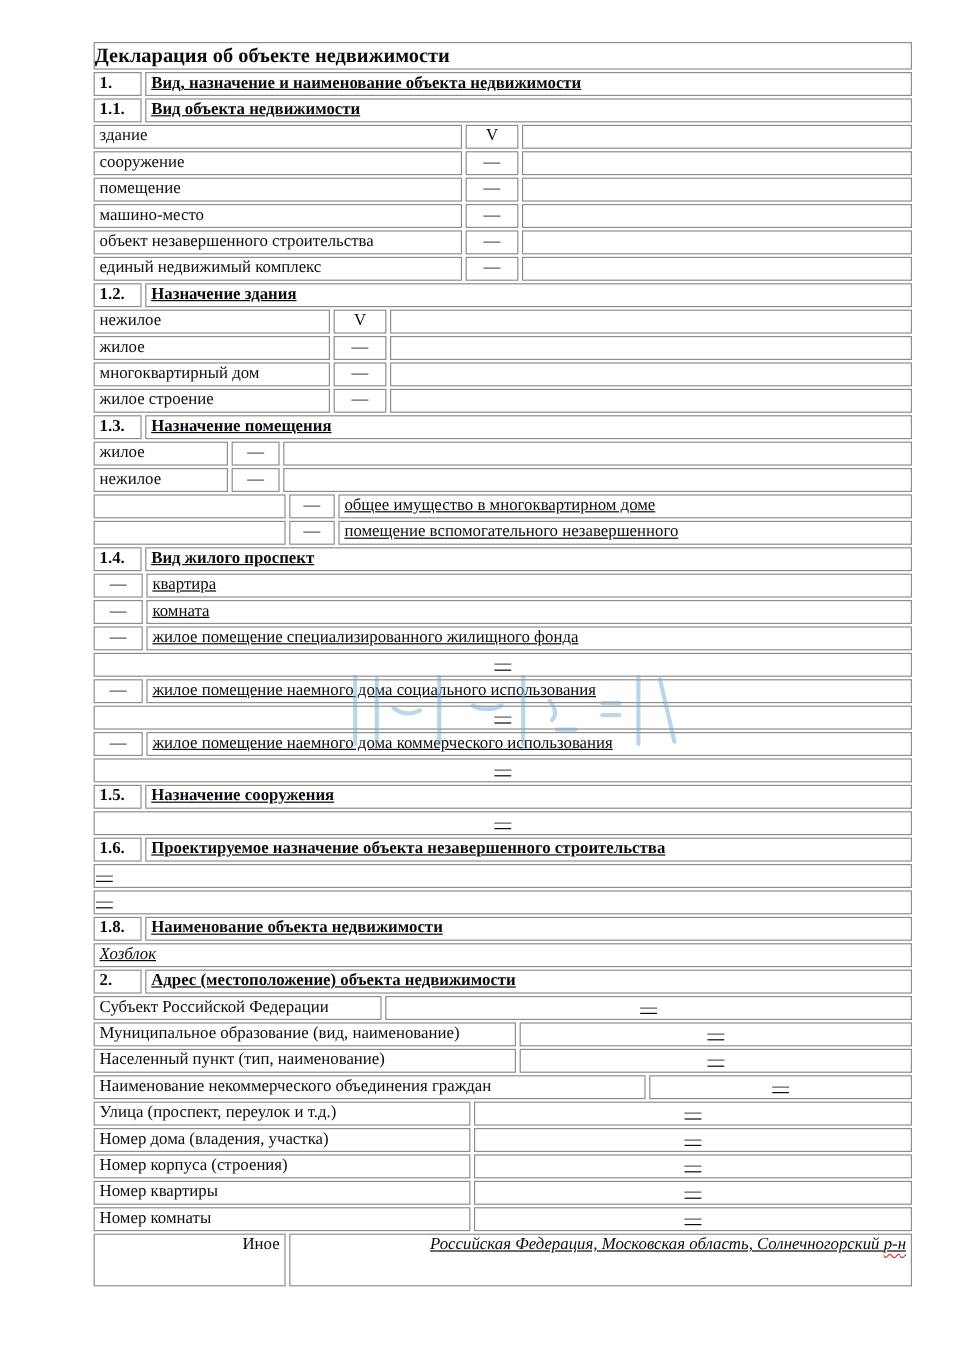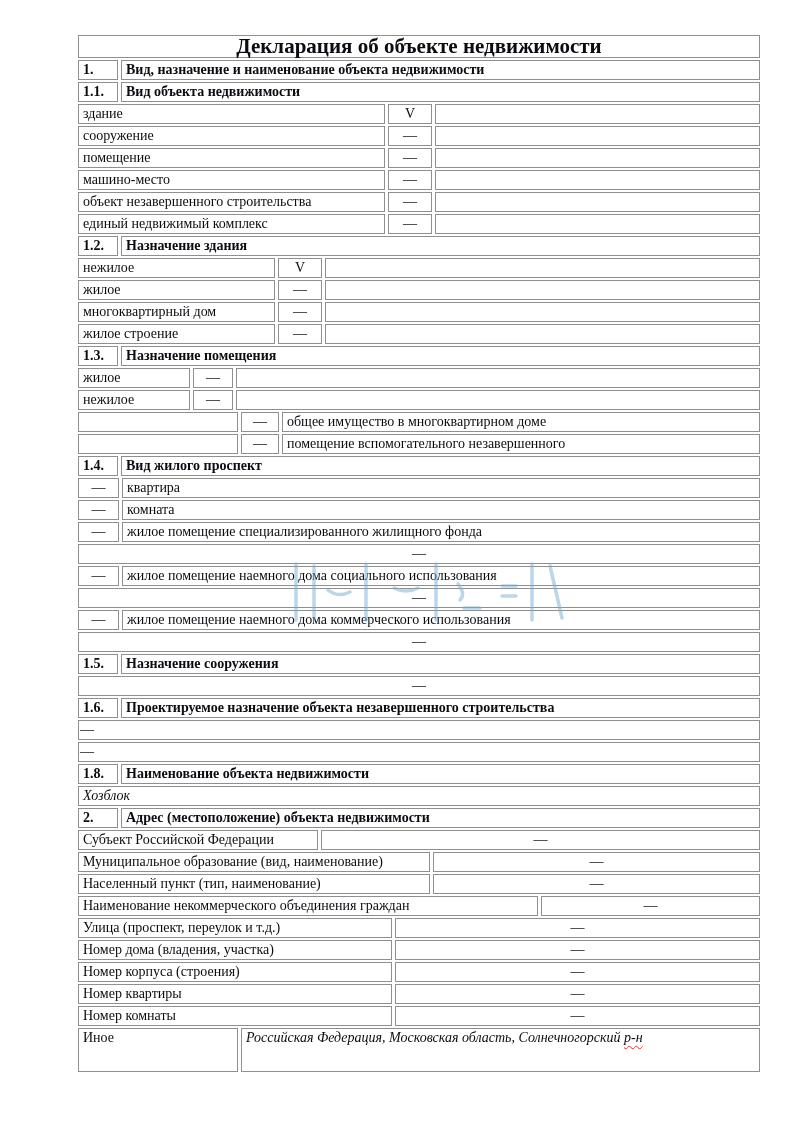--- a/index.html
+++ b/index.html
@@ -1,34 +1,34 @@
 <!DOCTYPE html>
 <html><head>
 <meta charset="utf-8">
 <style>
   html,body{margin:0;padding:0;background:#ffffff;}
   body{width:800px;height:1125px;position:relative;font-family:"Liberation Serif","DejaVu Serif",serif;color:#0b0b12;}
   .doc{position:absolute;left:78px;top:35px;width:682px;}
   .row{display:flex;gap:3px;margin-top:2px;}
   .cell{border:1px solid #8f8f8f;height:20px;line-height:18px;padding:0 4px;box-sizing:border-box;
         background:#fff;font-size:14px;overflow:hidden;white-space:nowrap;}
-  .flex1{flex:1;}
+  .flex1{flex:1;text-decoration:underline;}
   .title-box{border:1px solid #8f8f8f;height:23px;line-height:21px;box-sizing:border-box;
-             font-weight:bold;text-align:center;font-size:21px;}
+             font-weight:bold;font-size:17px;}
   .header .cell{font-weight:bold;}
   .num{width:40px;}
   .mark{text-align:center;padding:0 2px;}
   .center{text-align:center;}
   .dashleft{padding-left:1px;}
   .italic{font-style:italic;}
   
   .w307{width:307px}.w44{width:44px}.w197{width:197px}.w112{width:112px}.w40{width:40px}
   .w160{width:160px}.w38{width:38px}.w41{width:41px}
   .w240{width:240px}.w352{width:352px}.w396{width:460px}.w266{width:314px}
-  .tall{height:44px;}
+  .tall{height:44px;text-align:right;}
   .sq{text-decoration:underline;text-decoration-style:wavy;text-decoration-color:#e03030;
       text-decoration-thickness:1px;text-underline-offset:3px;}
   .watermark{position:absolute;left:288px;top:560px;opacity:.5;pointer-events:none;}
 </style>
 </head>
 <body>
 
 <div class="doc">
 
   <div class="title-box">Декларация об объекте недвижимости</div>

